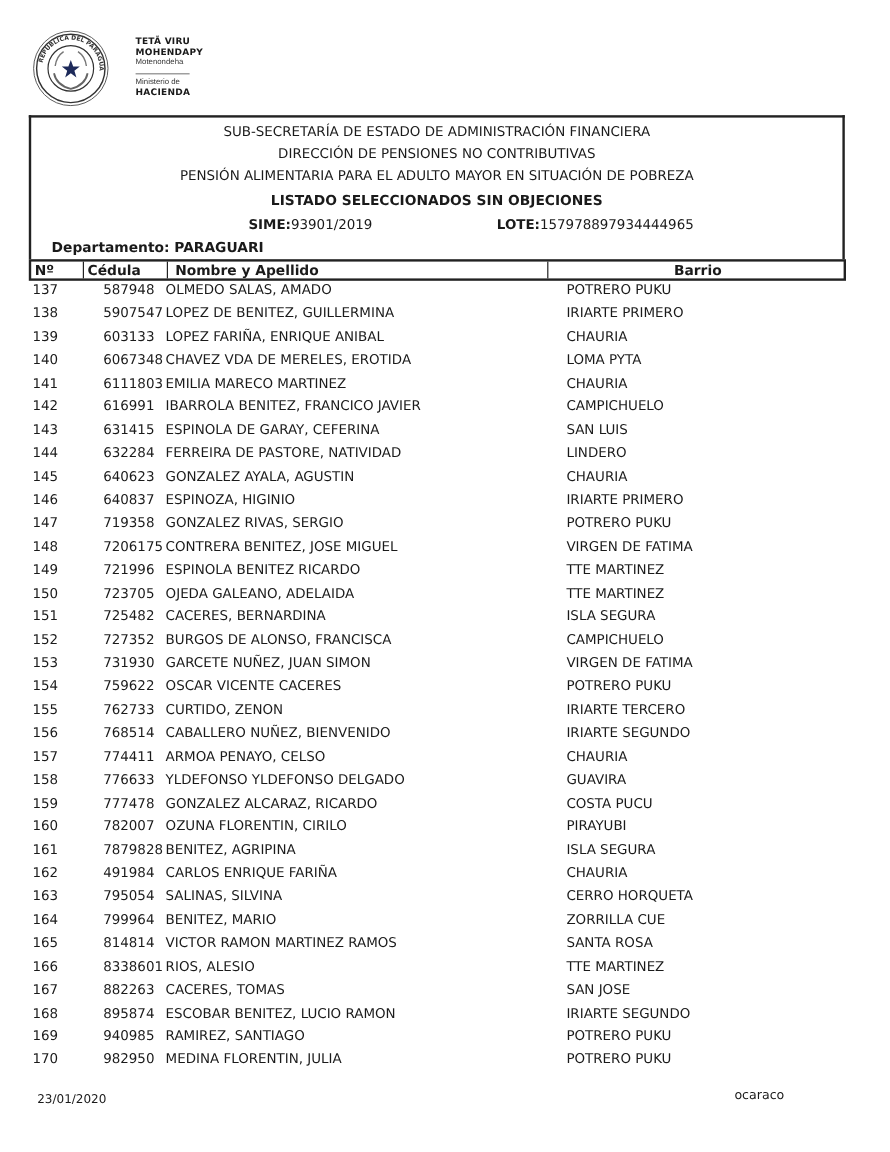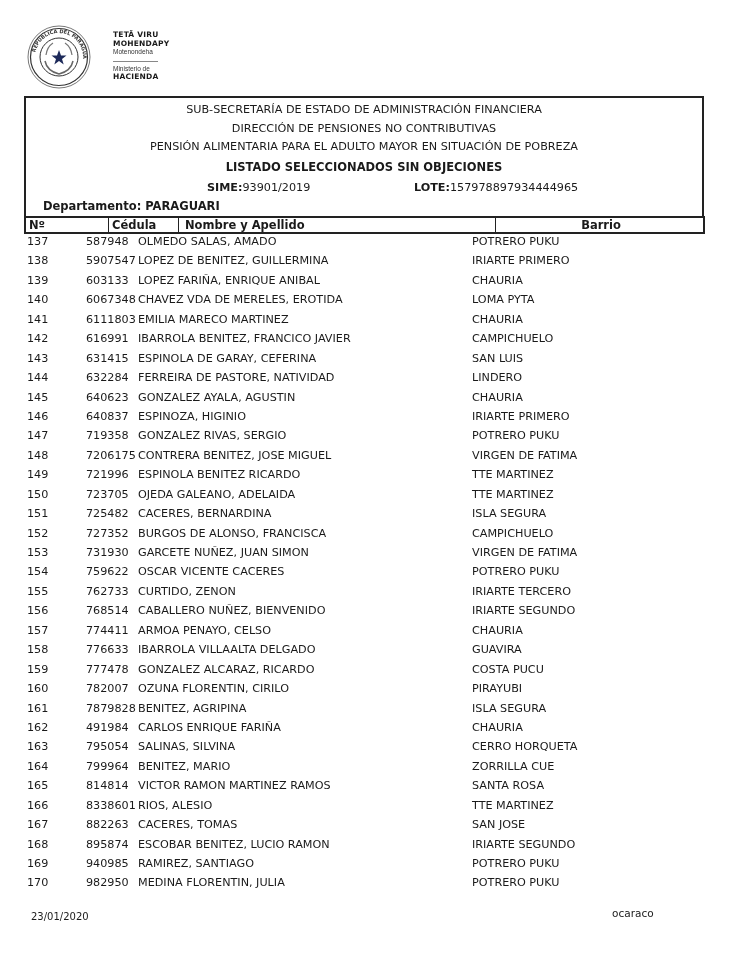--- a/index.html
+++ b/index.html
@@ -23,21 +23,21 @@
   .sime b, .lote b { font-weight:bold; }
   .depto { position:absolute; top:101px; left:17px; font-size:11.5px; font-weight:bold; }
   .distrito { position:absolute; top:101px; left:371px; font-size:11.5px; font-weight:bold; }
 
   
   .thead { position:absolute; left:24px; top:216px; width:681px; height:18px;
            border:2px solid #222; box-sizing:border-box; display:flex; }
   .thead > div { font-weight:bold; font-size:11.5px; line-height:14px; box-sizing:border-box;
                  border-right:1.5px solid #222; padding-left:3px; }
   .thead > div:last-child { border-right:none; }
-  .th-num { width:83px; }
+  .th-num { width:44px; }
   .th-ced { width:70px; }
   .th-name { width:317px; padding-left:6px !important; }
   .th-barrio { flex:1; text-align:center; }
 
   
   .rows { position:absolute; left:26px; top:234px; width:680px; }
   .row { position:relative; height:19.45px; font-size:11.2px; line-height:16px; }
   .row span { position:absolute; top:0; white-space:nowrap; }
   .c-num { left:1px; }
   .c-ced { left:60px; }
@@ -212,21 +212,21 @@
     </div>
     <div class="row">
       <span class="c-num">157</span>
       <span class="c-ced">774411</span>
       <span class="c-name">ARMOA PENAYO, CELSO</span>
       <span class="c-barrio">CHAURIA</span>
     </div>
     <div class="row">
       <span class="c-num">158</span>
       <span class="c-ced">776633</span>
-      <span class="c-name">IBARROLA VILLAALTA DELGADO</span>
+      <span class="c-name">YLDEFONSO YLDEFONSO DELGADO</span>
       <span class="c-barrio">GUAVIRA</span>
     </div>
     <div class="row">
       <span class="c-num">159</span>
       <span class="c-ced">777478</span>
       <span class="c-name">GONZALEZ ALCARAZ, RICARDO</span>
       <span class="c-barrio">COSTA PUCU</span>
     </div>
     <div class="row">
       <span class="c-num">160</span>

